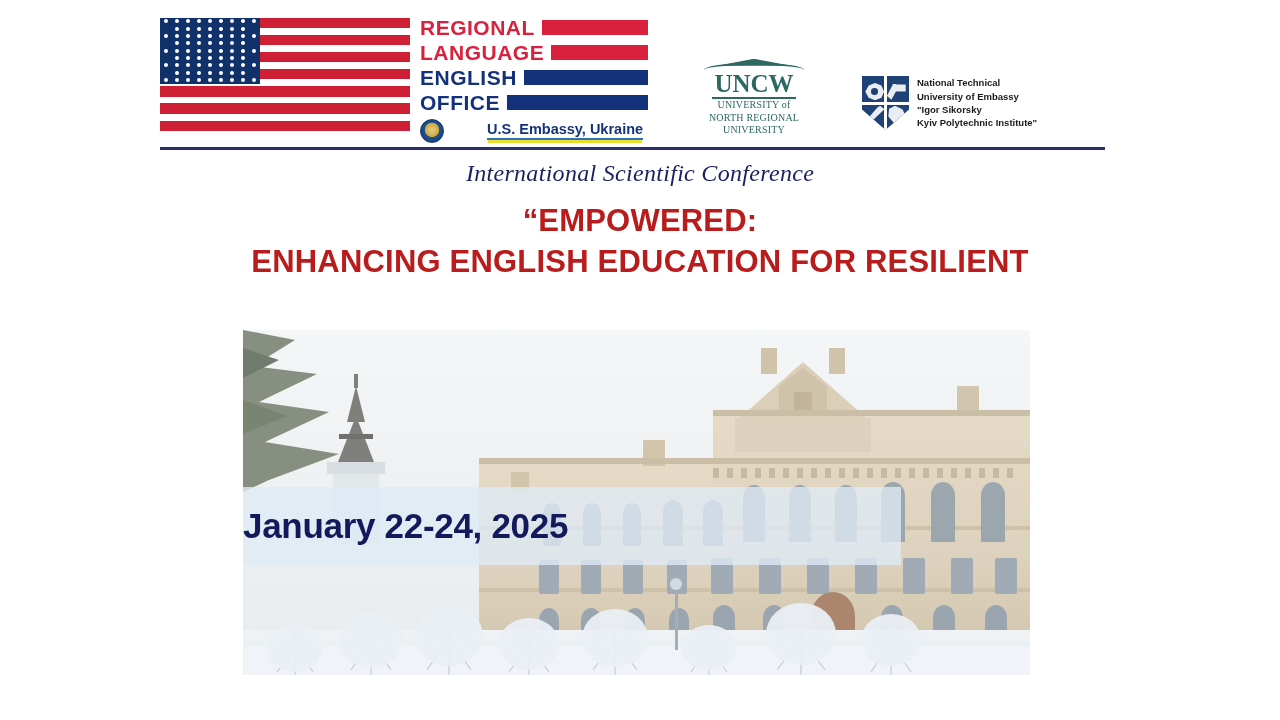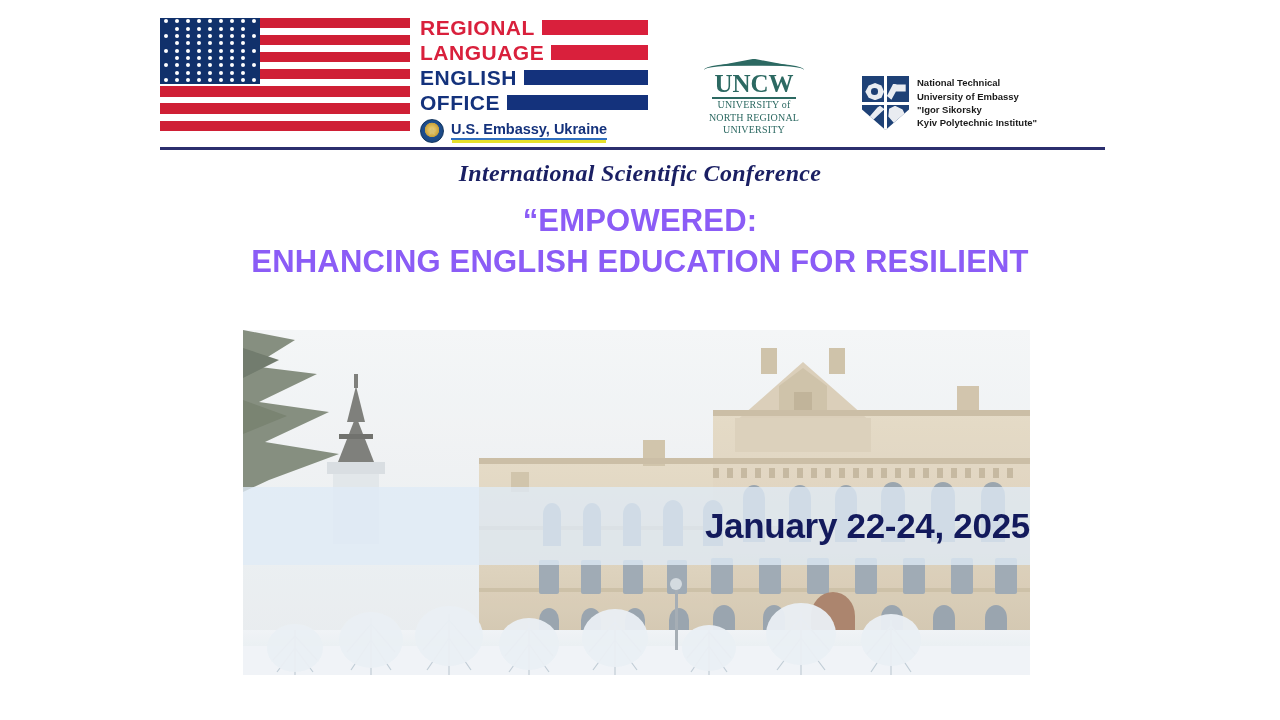--- a/index.html
+++ b/index.html
@@ -148,20 +148,21 @@
   .embassy-text {
     font-weight: 700;
     font-size: 14.5px;
     color: #14327c;
     white-space: nowrap;
     line-height: 1.1;
     padding-bottom: 1px;
     border-bottom: 2px solid #2f6fc0;
     box-shadow: 0 4px 0 -1px #e6e02a;
     position: relative;
+    margin-left: 36px;
   }
 
   
   .uncw-logo {
     width: 120px;
     flex: 0 0 auto;
     margin-left: 44px;
     margin-top: 38px;
     text-align: center;
     color: #2c6962;
@@ -286,33 +287,33 @@
 
   
   .kicker {
     position: absolute;
     left: 0;
     right: 0;
     top: 160px;
     text-align: center;
     font-family: "Liberation Serif", serif;
     font-style: italic;
-    font-weight: 700;
+    font-weight: 400;
     font-size: 24px;
     letter-spacing: 0.3px;
     color: #1a1f63;
   }
 
   .conf-title {
     position: absolute;
     left: 150px;
     right: 150px;
     top: 200px;
     text-align: center;
-    color: #8b5cf6;
+    color: #b91c1c;
     font-weight: 700;
     letter-spacing: 0.2px;
   }
   .conf-title .t-line {
     display: block;
     font-size: 31px;
     line-height: 1.33;
     white-space: nowrap;
   }
 
@@ -325,26 +326,26 @@
     height: 345px;
     overflow: hidden;
     background: #e9eef2;
   }
   .photo svg { display: block; width: 100%; height: 100%; }
 
   .date-banner {
     position: absolute;
     left: 243px;
     top: 487px;
-    width: 787px;
+    width: 658px;
     height: 78px;
     background: rgba(223, 235, 246, 0.78);
     display: flex;
     align-items: center;
-    justify-content: flex-end;
+    justify-content: flex-start;
   }
   .date-text {
     font-weight: 700;
     font-size: 35px;
     letter-spacing: -0.3px;
     color: #131a5c;
     white-space: nowrap;
   }
 </style>
 </head>

